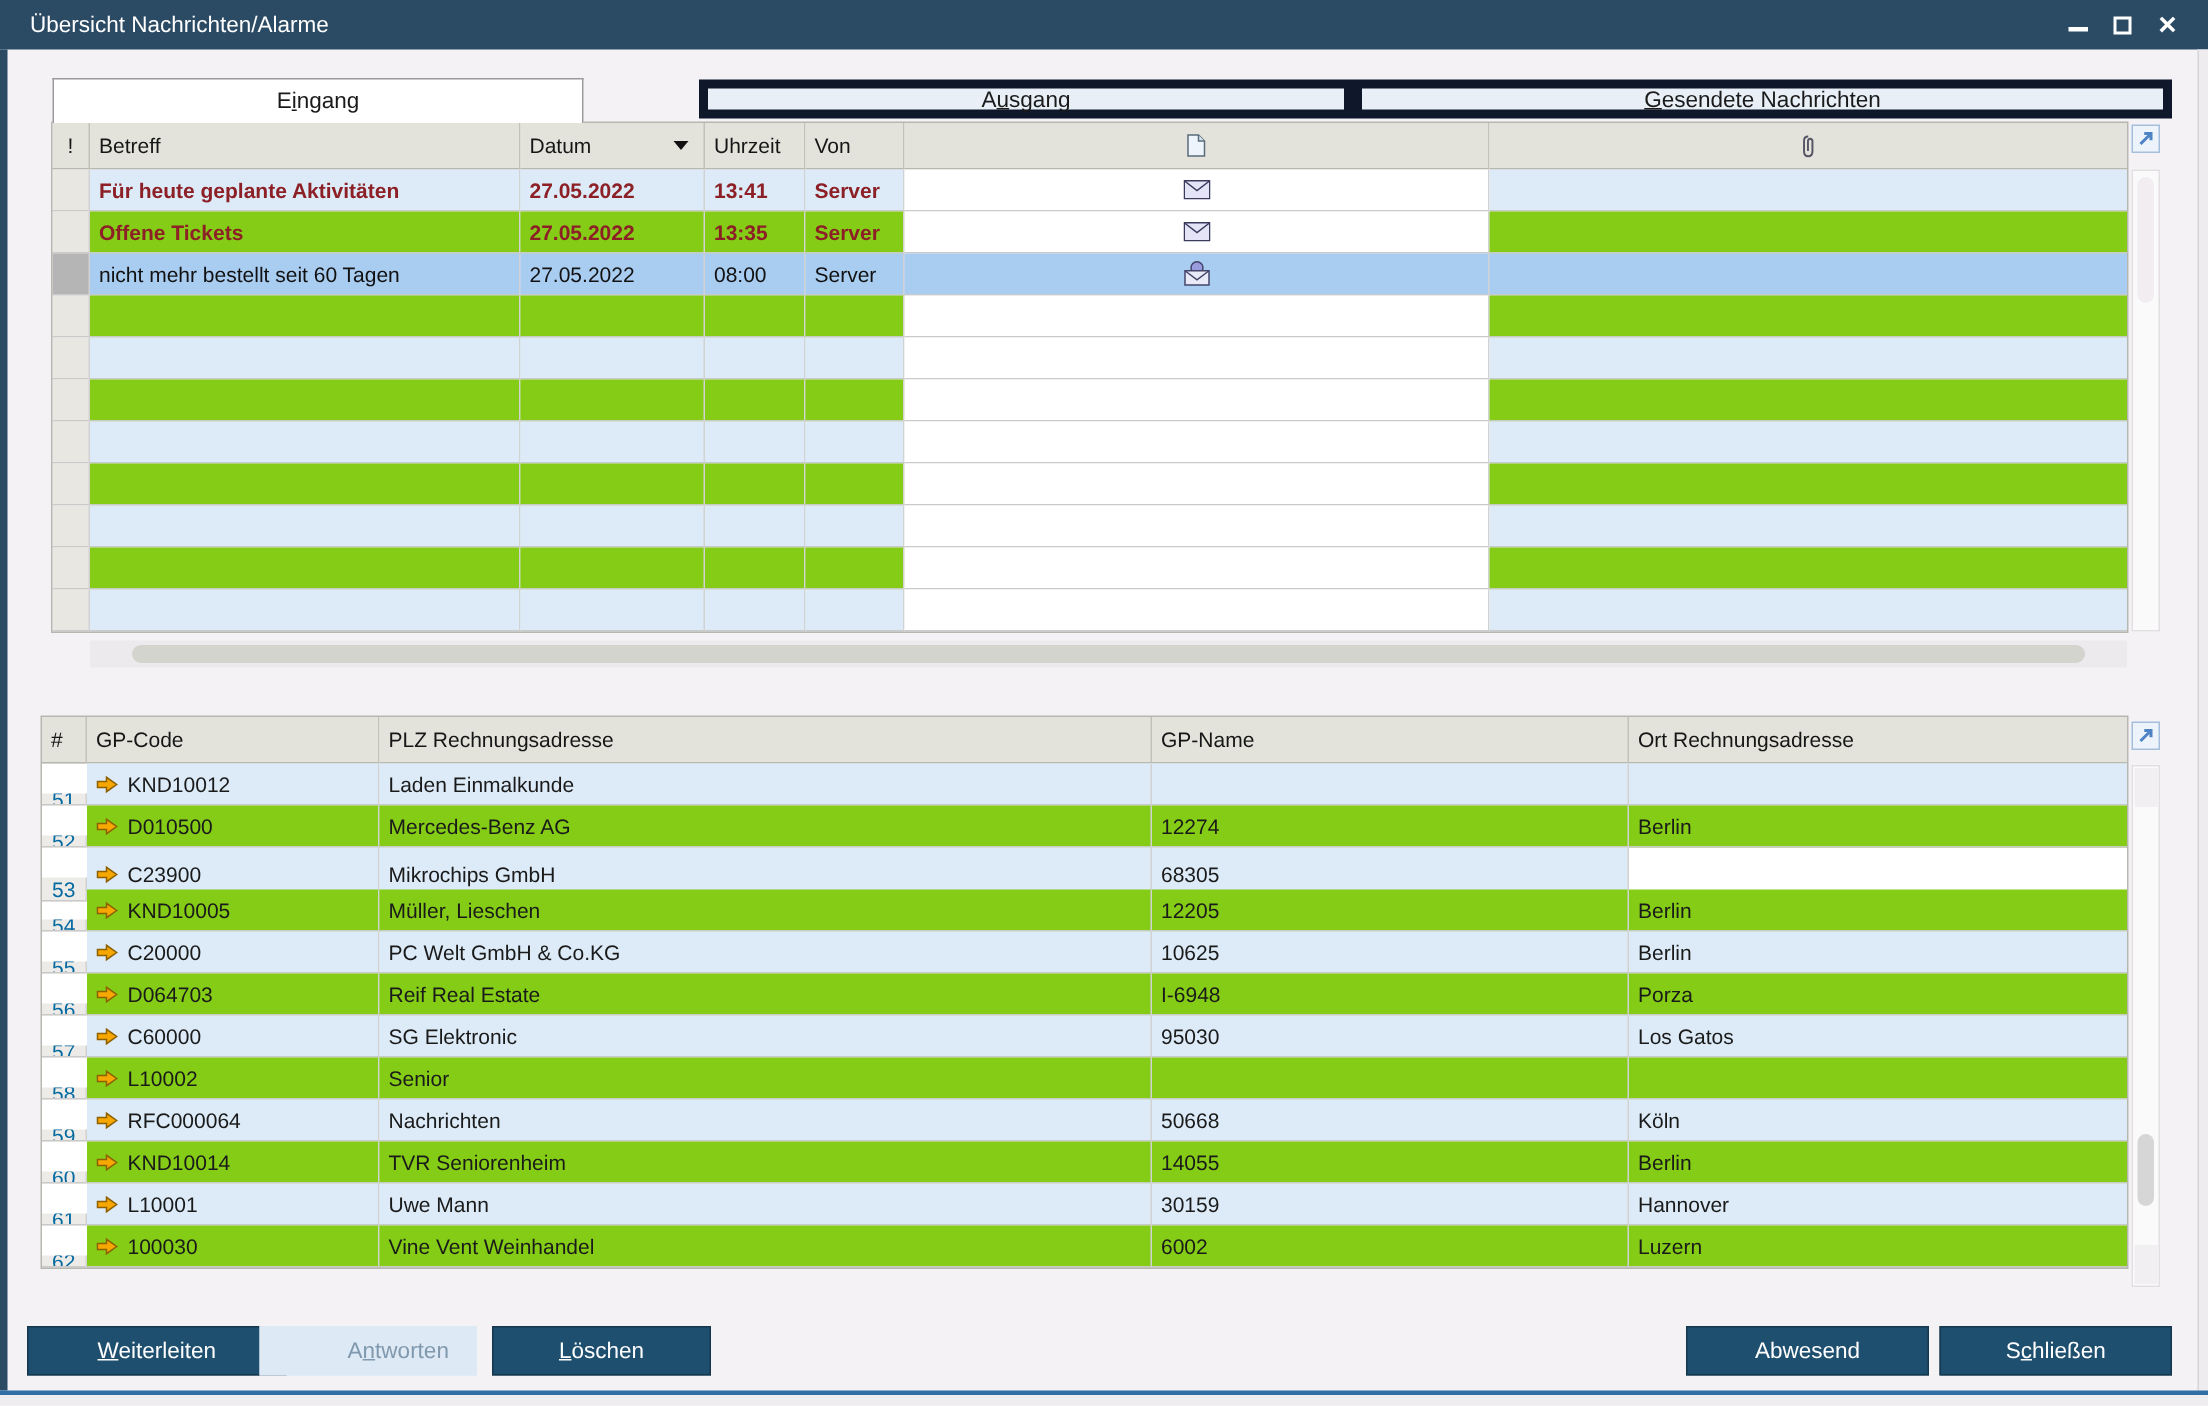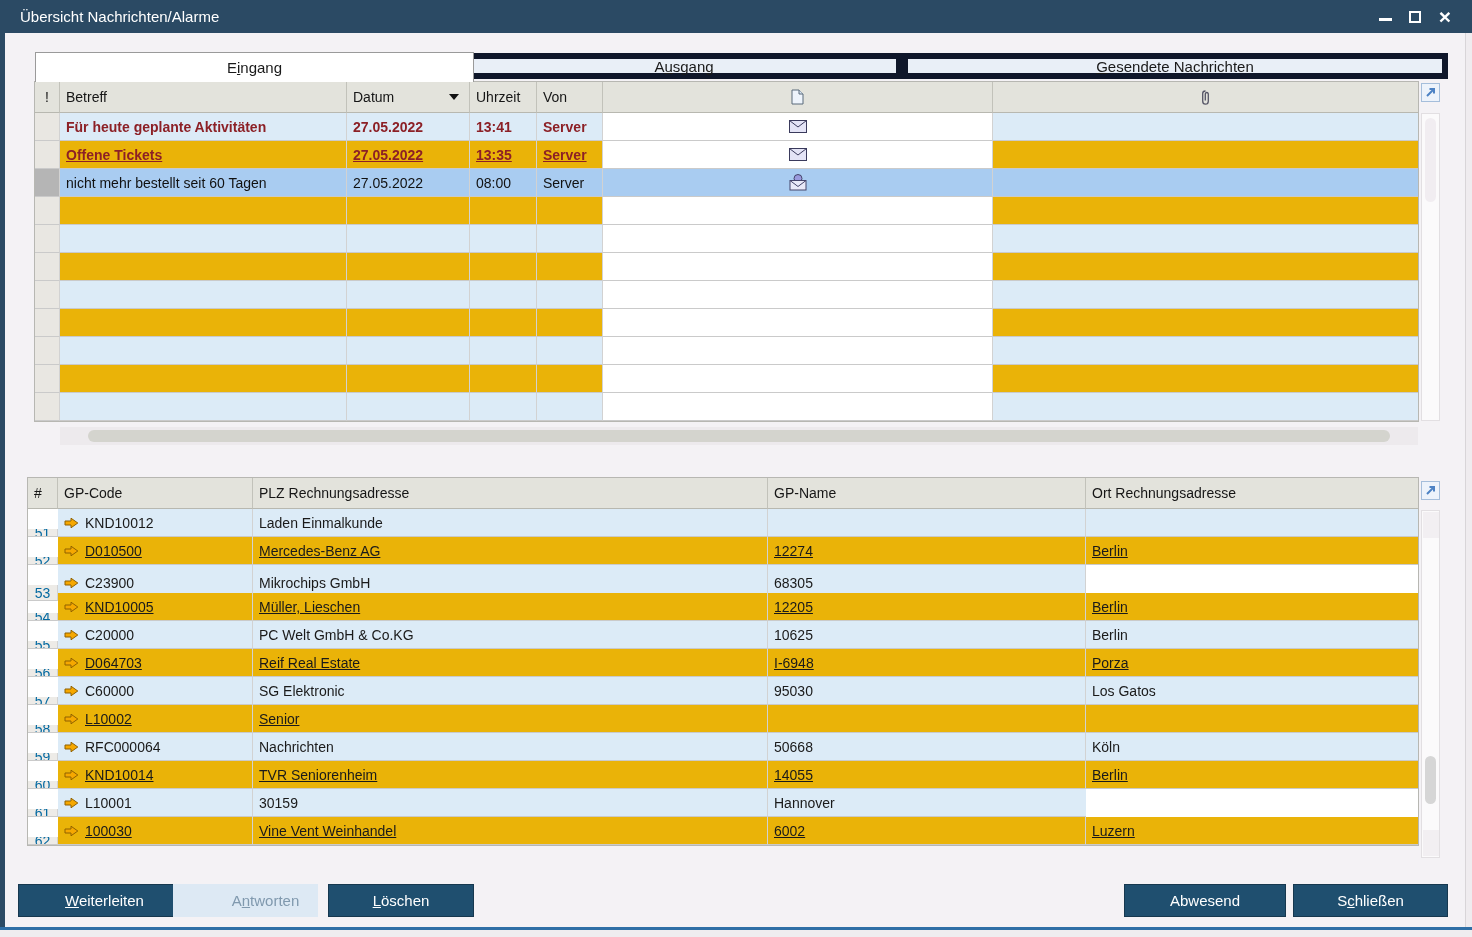--- a/index.html
+++ b/index.html
@@ -35,21 +35,21 @@
   .cell { border-right:1px solid #d2d2d2; border-bottom:1px solid #cacaca; display:flex; align-items:center;
           padding:0 6px; font-size:14px; overflow:hidden; white-space:nowrap; }
   .hdr .cell { background:#e3e3dc; border-right:1px solid #c2c2ba; border-bottom:1px solid #b8b8b0; font-size:14px; color:#161616; }
   .center { justify-content:center; padding:0; }
 
   
   .mrow { grid-template-columns:25px 287px 123px 67px 66px 390px 425px; height:28px; }
   .mhdr { grid-template-columns:25px 287px 123px 67px 66px 390px 425px; height:31px; }
   .c-ur { background:#e9e7e2; }
   .row-odd  .cb { background:#dcebf7; }
-  .row-even .cb { background:#eab308;text-decoration:underline; }
+  .row-even .cb { background:#84cc16; }
   .c-doc { background:#ffffff; }
   .unread { color:#8c2026; font-weight:bold; }
   .sel .cell { background:#a9ccf1; color:#111; font-weight:normal; }
   .sel .c-ur { background:#b5b5b5; }
   .sort-desc { width:0; height:0; border-left:5px solid transparent; border-right:5px solid transparent; border-top:6px solid #111; margin-left:auto; margin-right:4px; }
 
   
   .crow { grid-template-columns:30px 195px 515px 318px 332px; height:28px; }
   .chdr { grid-template-columns:30px 195px 515px 318px 332px; height:31px; }
   .c-num { background:#edebe7; justify-content:center; padding:0; color:#0369a1;margin-top:20px; }
@@ -80,21 +80,21 @@
   </div>
 <div class="winbtn wb-max">
     <span class="box"></span>
   </div>
 <div class="winbtn wb-close">
     <span class="x">×</span>
   </div>
 <div class="left-edge"></div>
 <div class="right-edge"></div>
 
-<div class="tab active" style="left:35px; width:439px;">
+<div class="tab active" style="left:35px; width:354px;">
   <span><span>E</span><u>i</u><span>ngang</span></span>
 </div>
 <div class="tab" style="left:466px; width:436px;">
   <span><span>A</span><u>u</u><span>sgang</span></span>
 </div>
 <div class="tab" style="left:902px; width:546px;">
   <span><span></span><u>G</u><span>esendete Nachrichten</span></span>
 </div>
 
 <div class="tbl" style="left:35px; top:82px; width:1383px;">
@@ -404,20 +404,21 @@
   <div class="trow crow row-odd">
     <div class="cell c-num">61</div>
     <div class="cell cb">
         <span class="arrow-ico">
           <svg width="15" height="12" viewBox="0 0 15 12">
             <path d="M1 4 H7 V1.2 L13.8 6 L7 10.8 V8 H1 Z" fill="#f6a800" stroke="#8f6000"></path>
           </svg>
         </span>
         <span>L10001</span>
       </div>
+    <div class="cell cb">Uwe Mann</div>
     <div class="cell cb">30159</div>
     <div class="cell cb" style="border-right:none;">Hannover</div>
   </div>
   <div class="trow crow row-even">
     <div class="cell c-num">62</div>
     <div class="cell cb">
         <span class="arrow-ico">
           <svg width="15" height="12" viewBox="0 0 15 12">
             <path d="M1 4 H7 V1.2 L13.8 6 L7 10.8 V8 H1 Z" fill="#f6a800" stroke="#8f6000"></path>
           </svg>

